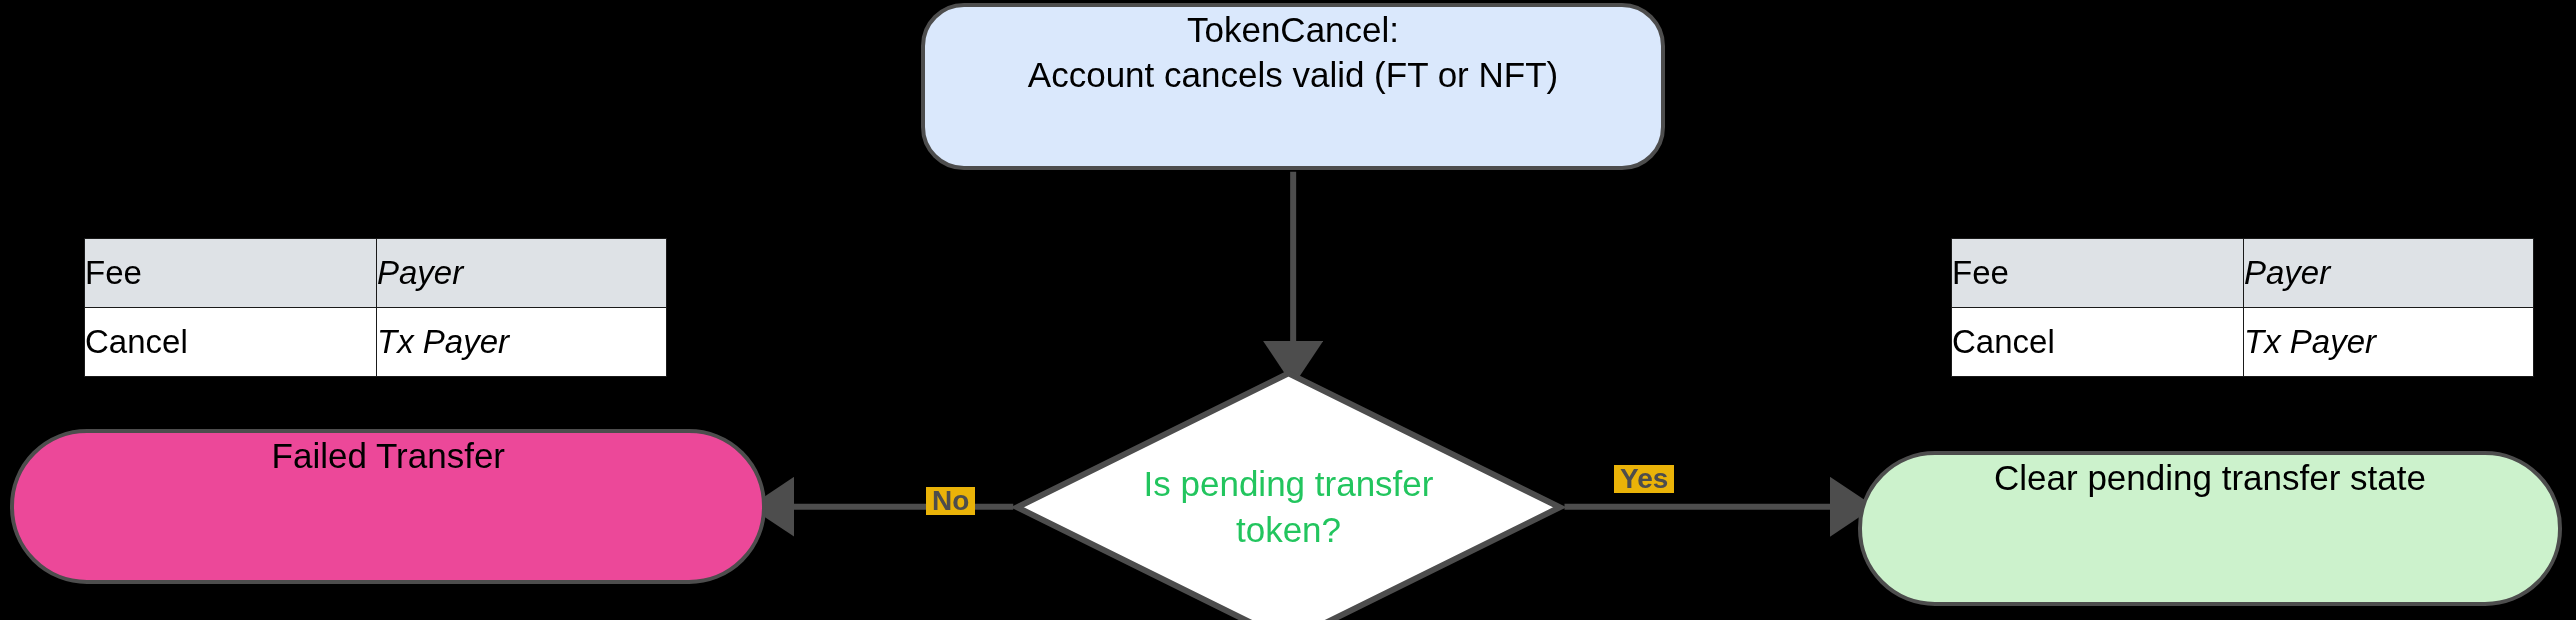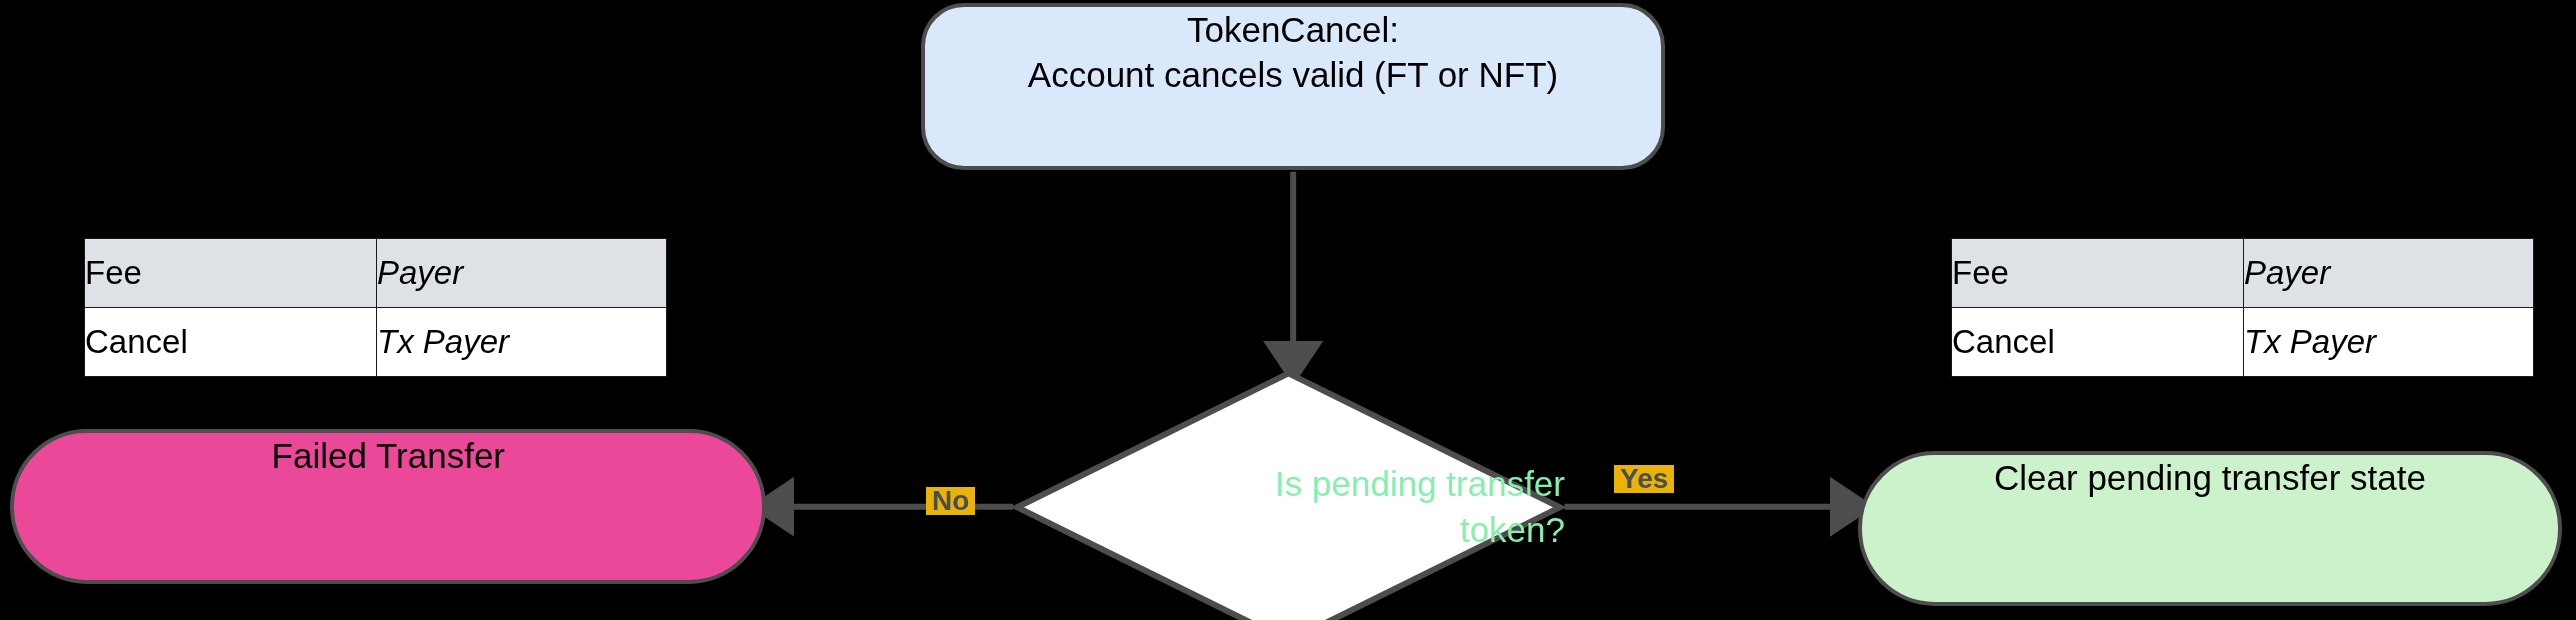--- a/index.html
+++ b/index.html
@@ -71,22 +71,22 @@
     top: 368px;
     width: 553px;
     height: 258px;
   }
   .decision-wrap svg { display: block; }
   .decision-label {
     position: absolute;
     left: 0;
     top: 93px;
     width: 553px;
-    text-align: right;
-    color: #86efac;
+    text-align: center;
+    color: #22c55e;
     font-size: 35px;
     line-height: 1.30;
     pointer-events: none;
   }
 
   
   .edge-layer {
     position: absolute;
     left: 0; top: 0;
     width: 2576px;

